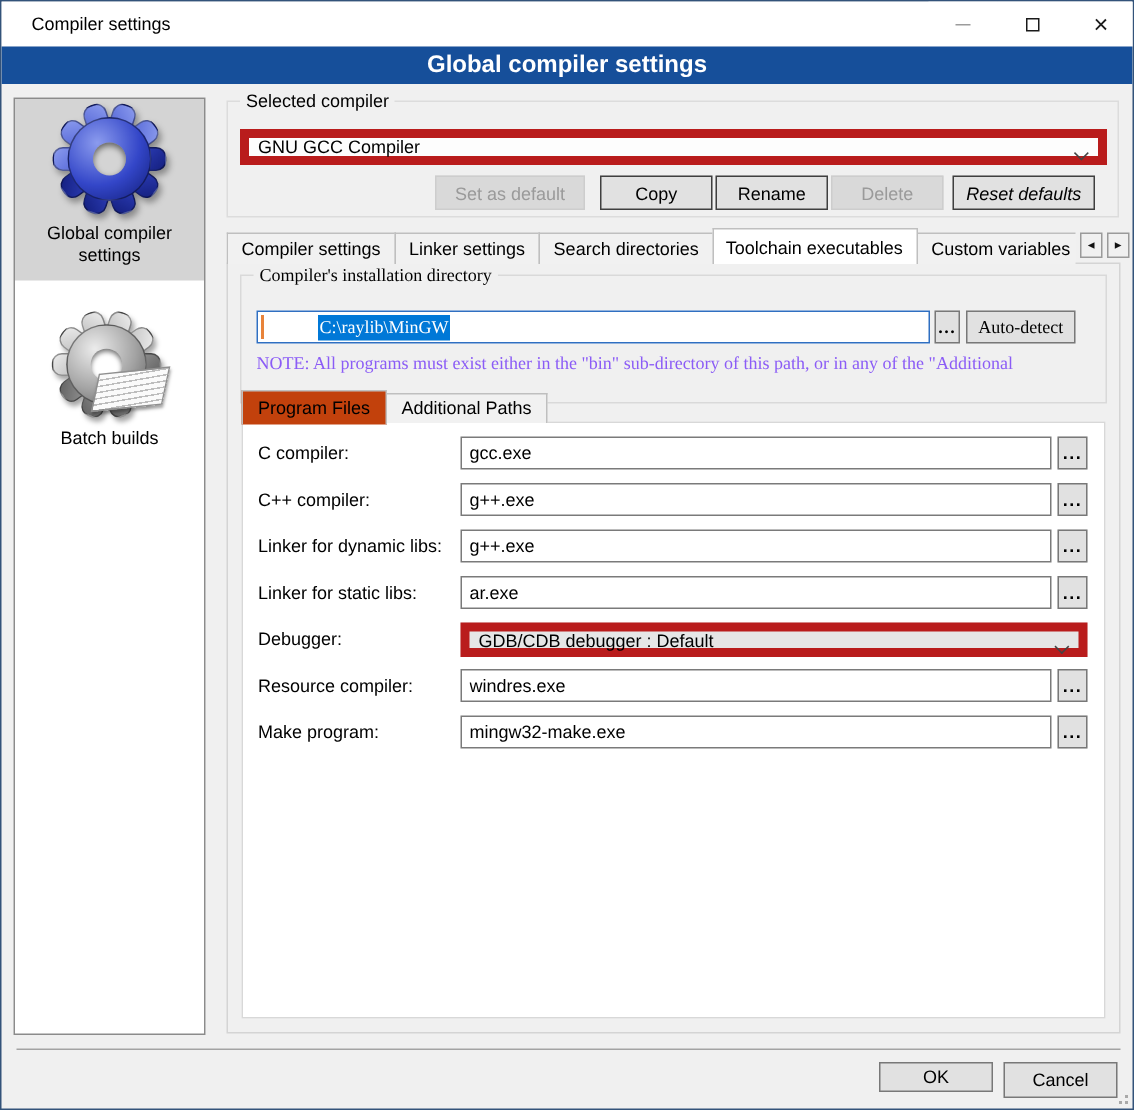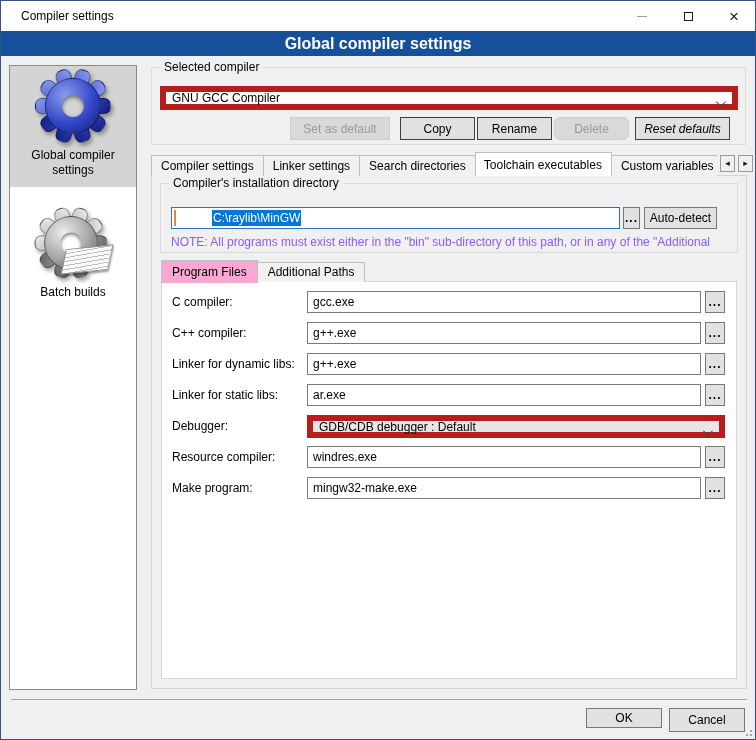--- a/index.html
+++ b/index.html
@@ -78,21 +78,21 @@
   .tab { height:21px; line-height:20px; padding:0 9px; background:#f1f1f1;
          border:1px solid #bfbfbf; border-bottom:none; margin-right:-1px; white-space:nowrap; cursor:default; }
   .tab.active { height:25px; line-height:25px; background:#fff; position:relative; z-index:3; bottom:-1px;padding-left:8px; }
   .tabarrow { position:absolute; top:4px; width:15px; height:17px; background:#f0f0f0; border:1px solid #9a9a9a;
               font-size:9px; line-height:15px; text-align:center; padding:0; color:#111; }
   .arrL { left:569px; } .arrR { left:587px; }
   .tabpage { position:absolute; left:150px; top:174px; width:596px; height:514px; background:#f0f0f0; border:1px solid #d4d4d4; }
   
   .subtabstrip { position:absolute; left:9px; top:83px; height:23px; display:flex; align-items:flex-end; z-index:2; }
   .subtab { height:20px; line-height:19px; padding:0 10px; background:#f1f1f1; border:1px solid #bfbfbf; border-bottom:none; margin-right:-1px; white-space:nowrap; }
-  .subtab.active { height:23px; line-height:23px; background:#f9a8d4; position:relative; bottom:-1px; z-index:3; }
+  .subtab.active { height:23px; line-height:23px; background:#c2410c; position:relative; bottom:-1px; z-index:3; }
   .subpage { position:absolute; left:9px; top:105px; width:576px; height:398px; background:#fff; border:1px solid #d8d8d8; }
   
   .frow { position:absolute; left:0; width:100%; height:24px; }
   .frow .flabel { position:absolute; left:10px; top:4px; }
   .frow .tin { left:145px; top:0; width:394px; }
   .frow .dotbtn { left:543px; top:0; width:20px; height:22px; }
   .frow .combo { left:145px; top:0; width:418px; height:23px; }
   .note { position:absolute; color:#8b5cf6; white-space:nowrap; overflow:hidden; }
   
   .sepline { position:absolute; left:10px; top:698px; width:736px; height:1px; background:#a3a3a3; }
@@ -153,40 +153,40 @@
 
   <div class="group" style="left:150px; top:66px; width:595px; height:78px;">
     <span class="group-label">Selected compiler</span>
     <div class="combo" style="left:8px; top:18px; width:578px;">
       <span>GNU GCC Compiler</span>
       <i class="chev"></i>
     </div>
     <button class="btn disabled" style="left:138px; top:49px; width:100px;">Set as default</button>
     <button class="btn dark" style="left:248px; top:49px; width:75px;">Copy</button>
     <button class="btn dark" style="left:325px; top:49px; width:75px;">Rename</button>
-    <button class="btn disabled" style="left:402px; top:49px; width:75px;border-radius:6px;">Delete</button>
+    <button class="btn disabled" style="left:402px; top:49px; width:75px;">Delete</button>
     <button class="btn dark" style="left:483px; top:49px; width:95px;font-style:italic;">Reset defaults</button>
   </div>
 
   <div class="tabstrip">
     <div class="tabs">
       <div class="tab">Compiler settings</div>
       <div class="tab">Linker settings</div>
       <div class="tab">Search directories</div>
       <div class="tab active">Toolchain executables</div>
       <div class="tab">Custom variables</div>
 
     </div>
     <button class="tabarrow arrL">◂</button>
     <button class="tabarrow arrR">▸</button>
   </div>
 
   <div class="tabpage">
 
-    <div class="group" style="left:8px; top:7px; width:578px; height:70px; border-color:#d9d9d9;">
+    <div class="group" style="left:8px; top:7px; width:578px; height:86px; border-color:#d9d9d9;font-family:Liberation Serif, serif;">
       <span class="group-label">Compiler's installation directory</span>
       <div class="dirbox" style="left:10px; top:23px; width:449px;gap:36px;">
         <span class="caret"></span>
           <span class="selText">C:\raylib\MinGW</span>
       </div>
       <button class="btn dots" style="left:462px; top:23px; width:17px; height:22px;">...</button>
       <button class="btn" style="left:483px; top:23px; width:73px; height:22px;">Auto-detect</button>
       <div class="note" style="left:10px; top:51px; width:560px;">NOTE: All programs must exist either in the "bin" sub-directory of this path, or in any of the "Additional</div>
     </div>
 

